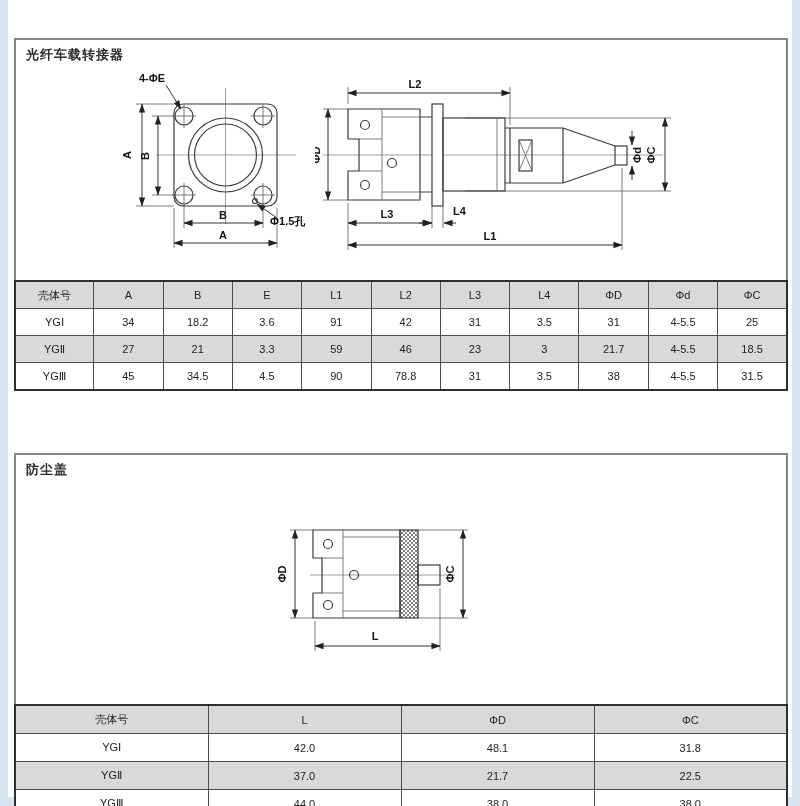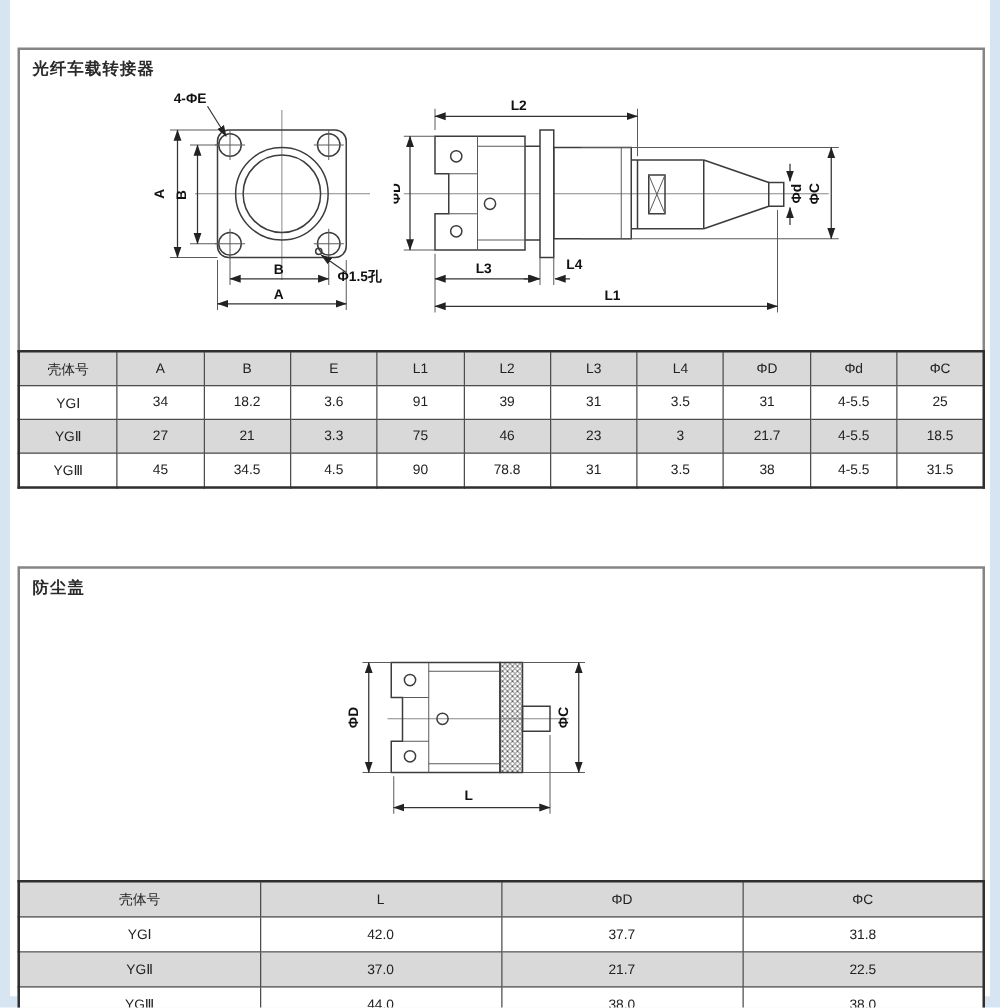--- a/index.html
+++ b/index.html
@@ -197,33 +197,33 @@
           <th>ΦC</th>
         </tr>
       </thead>
       <tbody>
         <tr>
           <td>YGⅠ</td>
           <td>34</td>
           <td>18.2</td>
           <td>3.6</td>
           <td>91</td>
-          <td>39</td>
+          <td>42</td>
           <td>31</td>
           <td>3.5</td>
           <td>31</td>
           <td>4-5.5</td>
           <td>25</td>
         </tr>
         <tr class="alt">
           <td>YGⅡ</td>
           <td>27</td>
           <td>21</td>
           <td>3.3</td>
-          <td>75</td>
+          <td>59</td>
           <td>46</td>
           <td>23</td>
           <td>3</td>
           <td>21.7</td>
           <td>4-5.5</td>
           <td>18.5</td>
         </tr>
         <tr>
           <td>YGⅢ</td>
           <td>45</td>
@@ -281,21 +281,21 @@
           <th>壳体号</th>
           <th>L</th>
           <th>ΦD</th>
           <th>ΦC</th>
         </tr>
       </thead>
       <tbody>
         <tr>
           <td>YGⅠ</td>
           <td>42.0</td>
-          <td>37.7</td>
+          <td>48.1</td>
           <td>31.8</td>
         </tr>
         <tr class="alt">
           <td>YGⅡ</td>
           <td>37.0</td>
           <td>21.7</td>
           <td>22.5</td>
         </tr>
         <tr>
           <td>YGⅢ</td>

